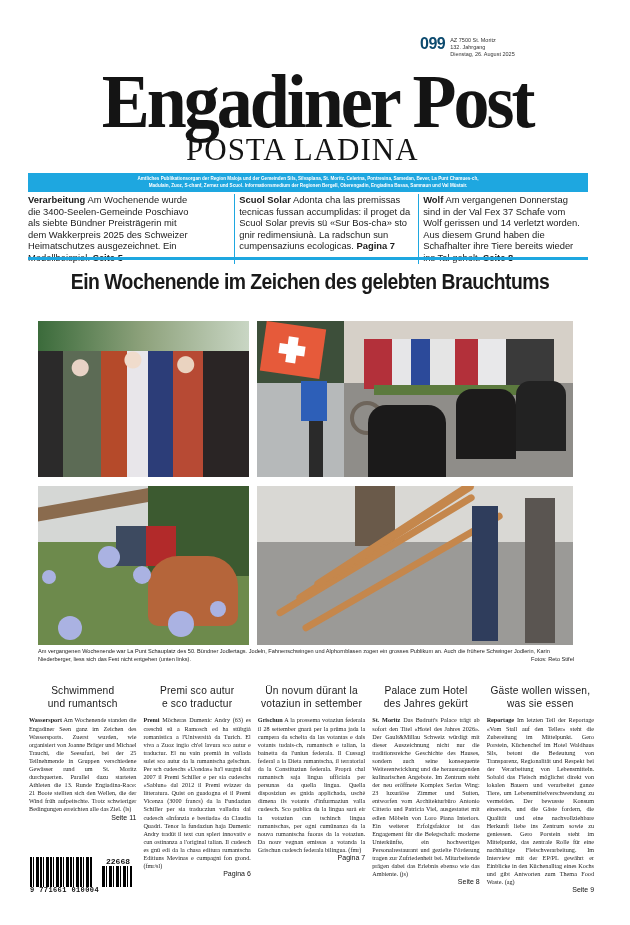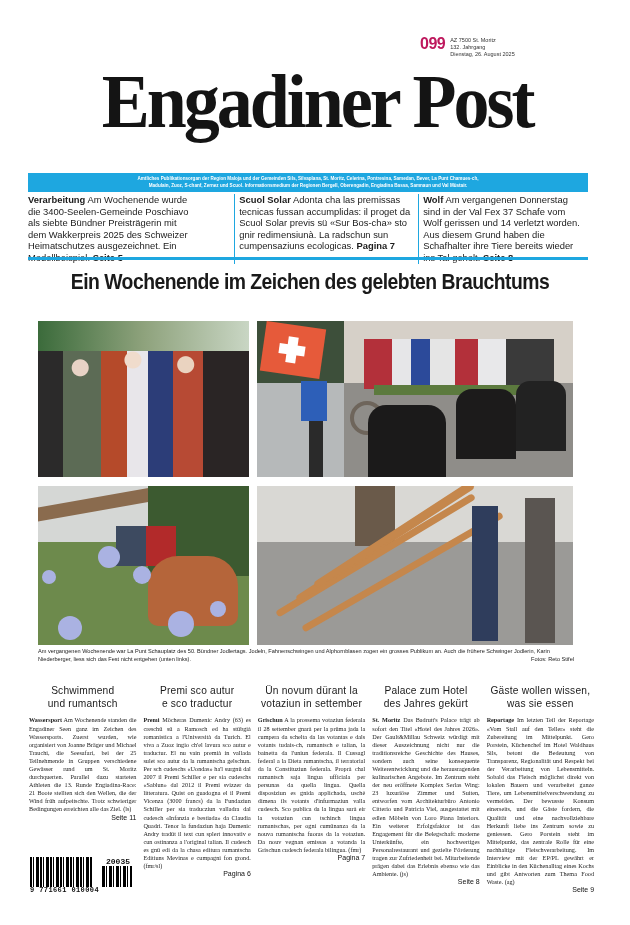--- a/index.html
+++ b/index.html
@@ -1,20 +1,20 @@
 <!DOCTYPE html>
 <html><head>
 <meta charset="utf-8">
 <style>
   * { box-sizing: border-box; margin: 0; padding: 0; }
   html, body { width: 630px; height: 925px; background: #ffffff; overflow: hidden; }
   body { position: relative; font-family: "DejaVu Sans", sans-serif; color: #111; }
 
   .issue { position: absolute; left: 420px; top: 36px; display: flex; align-items: flex-start; gap: 5px; }
-  .issue-num { font-family: "Liberation Sans", sans-serif; font-weight: bold; font-size: 16px; line-height: 16px; color: #be185d; letter-spacing: -0.5px; }
+  .issue-num { font-family: "Liberation Sans", sans-serif; font-weight: bold; font-size: 16px; line-height: 16px; color: #0c4a6e; letter-spacing: -0.5px; }
   .issue-meta { font-family: "Liberation Sans", sans-serif; font-size: 5.5px; line-height: 7px; color: #333; padding-top: 1px; }
 
   .masthead { position: absolute; left: 52px; top: 66px; width: 530px; text-align: center; }
   .mast-title { font-family: "Liberation Serif", serif; font-weight: bold; font-size: 72px; line-height: 72px; letter-spacing: -3px; color: #141414; white-space: nowrap; transform: scaleY(1.05); }
   .mast-sub { position: absolute; left: 134px; top: 68px; font-family: "Liberation Serif", serif; font-size: 31px; line-height: 31px; letter-spacing: 1px; color: #141414; white-space: nowrap; }
 
   .bluebar { position: absolute; left: 28px; top: 173px; width: 560px; height: 19px; background: #1ea7e0; color: #fff; font-family: "Liberation Sans", sans-serif; font-size: 4.6px; line-height: 6.5px; text-align: center; padding-top: 3px; font-weight: bold; }
 
   .teasers { position: absolute; left: 28px; top: 194px; width: 560px; display: flex; }
   .teaser { font-family: "Liberation Sans", sans-serif; font-size: 9.4px; line-height: 11.6px; color: #1b1b1b; padding-right: 6px; }
@@ -85,20 +85,21 @@
   <div class="issue-num">099</div>
   <div class="issue-meta">
     <div>AZ 7500 St. Moritz</div>
     <div>132. Jahrgang</div>
     <div>Dienstag, 26. August 2025</div>
   </div>
 </div>
 
 <div class="masthead">
   <div class="mast-title">Engadiner Post</div>
+  <div class="mast-sub">POSTA LADINA</div>
 </div>
 
 <div class="bluebar">
   <div>Amtliches Publikationsorgan der Region Maloja und der Gemeinden Sils, Silvaplana, St. Moritz, Celerina, Pontresina, Samedan, Bever, La Punt Chamues-ch,</div>
   <div>Madulain, Zuoz, S-chanf, Zernez und Scuol. Informationsmedium der Regionen Bergell, Oberengadin, Engiadina Bassa, Samnaun und Val Müstair.</div>
 </div>
 
 <div class="teasers">
   <div class="teaser t1">
     <b>Verarbeitung</b>
@@ -240,14 +241,14 @@
       <span></span>
       <span class="pg">Seite 9</span>
     </div>
   </div>
 </div>
 
 <div class="barcode" style="background:#fff;">
   <div class="bars"></div>
   <div class="bars2"></div>
   <div class="bc-num">9 771661 010004</div>
-  <div class="bc-add">20035</div>
+  <div class="bc-add">22668</div>
 </div>
 
 </body></html>

